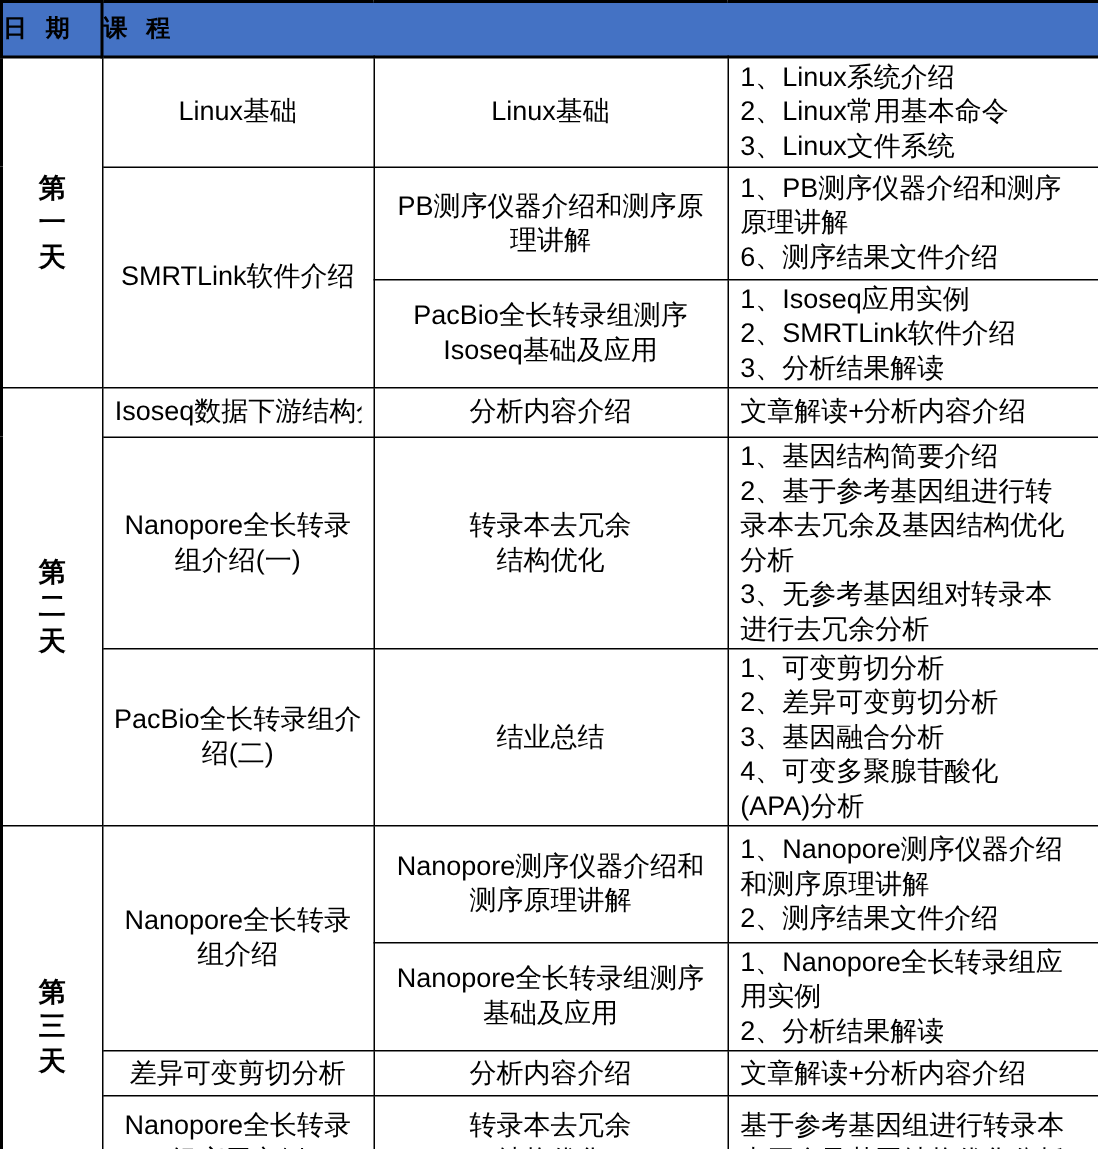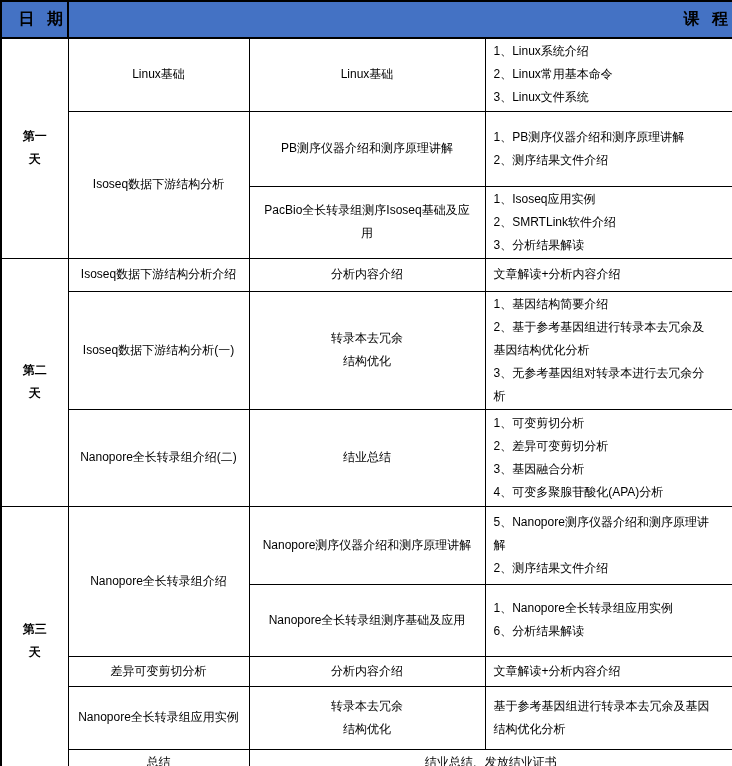--- a/index.html
+++ b/index.html
@@ -10,25 +10,25 @@
   }
   .page{width:732px;height:766px;overflow:hidden;background:#fff;}
   table.schedule{
     border-collapse:collapse;table-layout:fixed;width:732px;
     border:2px solid #000;
   }
   table.schedule th{
     border:2px solid #000;
     background:var(--header-bg,#4472C4);
     color:#000;font-weight:bold;font-size:16px;
-    letter-spacing:4px;text-align:right;padding:0;
+    letter-spacing:4px;text-align:left;padding:0;
   }
   table.schedule td{
     border:1px solid #000;
-    font-size:12px;line-height:23px;vertical-align:middle;
+    font-size:18px;line-height:23px;vertical-align:middle;
     background:#fff;overflow:hidden;
   }
   td.day{font-weight:bold;text-align:center;font-size:15px;padding:0 16px;}
   td.c2{text-align:center;padding:1px 7px;}
   td.c3{text-align:center;padding:1px 13px;white-space:pre-line;}
   td.c4{text-align:left;padding:1px 20px 1px 8px;white-space:pre-line;}
   td.merged{text-align:center;padding:1px 8px;}
   td.nopad{padding:0;}
   .clip-center{
     margin:0 8px;overflow:hidden;white-space:nowrap;text-align:center;
@@ -54,68 +54,68 @@
 
     <tr style="height:73px">
       <td class="day" rowspan="3">第一天</td>
       <td class="c2">Linux基础</td>
       <td class="c3">Linux基础</td>
       <td class="c4">1、Linux系统介绍
 2、Linux常用基本命令
 3、Linux文件系统</td>
     </tr>
     <tr style="height:75px">
-      <td class="c2" rowspan="2">Isoseq数据下游结构分析</td>
+      <td class="c2" rowspan="2">SMRTLink软件介绍</td>
       <td class="c3">PB测序仪器介绍和测序原理讲解</td>
       <td class="c4">1、PB测序仪器介绍和测序原理讲解
-2、测序结果文件介绍</td>
+6、测序结果文件介绍</td>
     </tr>
     <tr style="height:65px">
       <td class="c3">PacBio全长转录组测序Isoseq基础及应用</td>
       <td class="c4">1、Isoseq应用实例
 2、SMRTLink软件介绍
 3、分析结果解读</td>
     </tr>
 
     <tr style="height:33px">
       <td class="day" rowspan="3">第二天</td>
       <td class="nopad">
         <div class="clip-center">Isoseq数据下游结构分析介绍</div>
       </td>
       <td class="c3">分析内容介绍</td>
       <td class="c4">文章解读+分析内容介绍</td>
     </tr>
     <tr style="height:117px">
-      <td class="c2">Isoseq数据下游结构分析(一)</td>
+      <td class="c2">Nanopore全长转录组介绍(一)</td>
       <td class="c3">转录本去冗余
 结构优化</td>
       <td class="c4">1、基因结构简要介绍
 2、基于参考基因组进行转录本去冗余及基因结构优化分析
 3、无参考基因组对转录本进行去冗余分析</td>
     </tr>
     <tr style="height:97px">
-      <td class="c2">Nanopore全长转录组介绍(二)</td>
+      <td class="c2">PacBio全长转录组介绍(二)</td>
       <td class="c3">结业总结</td>
       <td class="c4">1、可变剪切分析
 2、差异可变剪切分析
 3、基因融合分析
 4、可变多聚腺苷酸化(APA)分析</td>
     </tr>
 
     <tr style="height:78px">
       <td class="day" rowspan="5">第三天</td>
       <td class="c2" rowspan="2">Nanopore全长转录组介绍</td>
       <td class="c3">Nanopore测序仪器介绍和测序原理讲解</td>
-      <td class="c4">5、Nanopore测序仪器介绍和测序原理讲解
+      <td class="c4">1、Nanopore测序仪器介绍和测序原理讲解
 2、测序结果文件介绍</td>
     </tr>
     <tr style="height:72px">
       <td class="c3">Nanopore全长转录组测序基础及应用</td>
       <td class="c4">1、Nanopore全长转录组应用实例
-6、分析结果解读</td>
+2、分析结果解读</td>
     </tr>
     <tr style="height:30px">
       <td class="c2">差异可变剪切分析</td>
       <td class="c3">分析内容介绍</td>
       <td class="c4">文章解读+分析内容介绍</td>
     </tr>
     <tr style="height:63px">
       <td class="c2">Nanopore全长转录组应用实例</td>
       <td class="c3">转录本去冗余
 结构优化</td>

